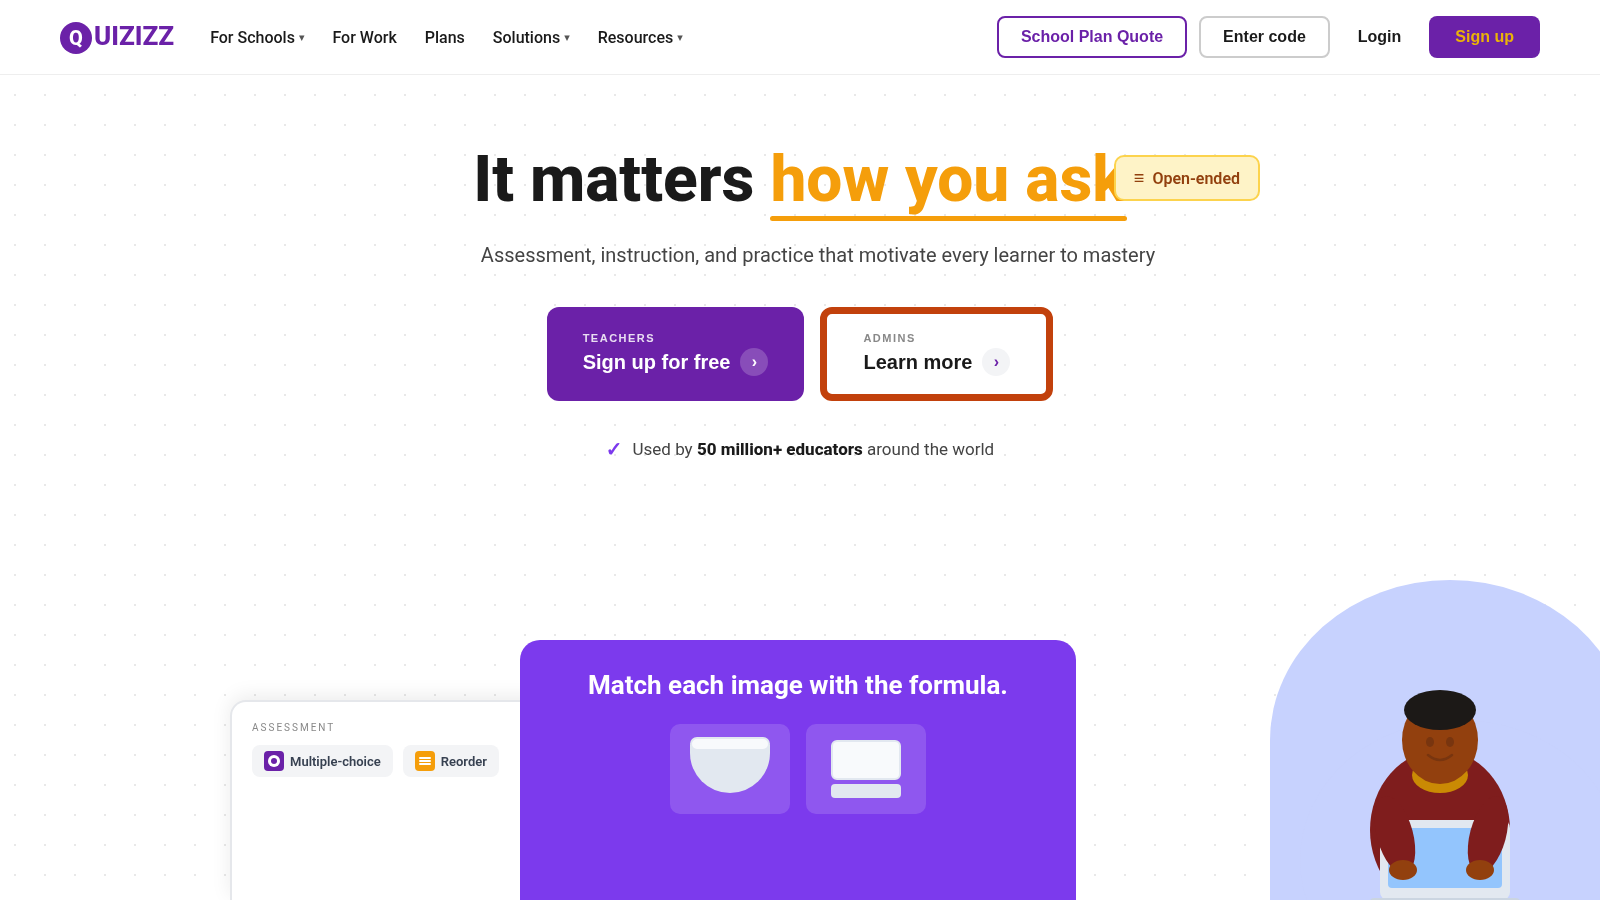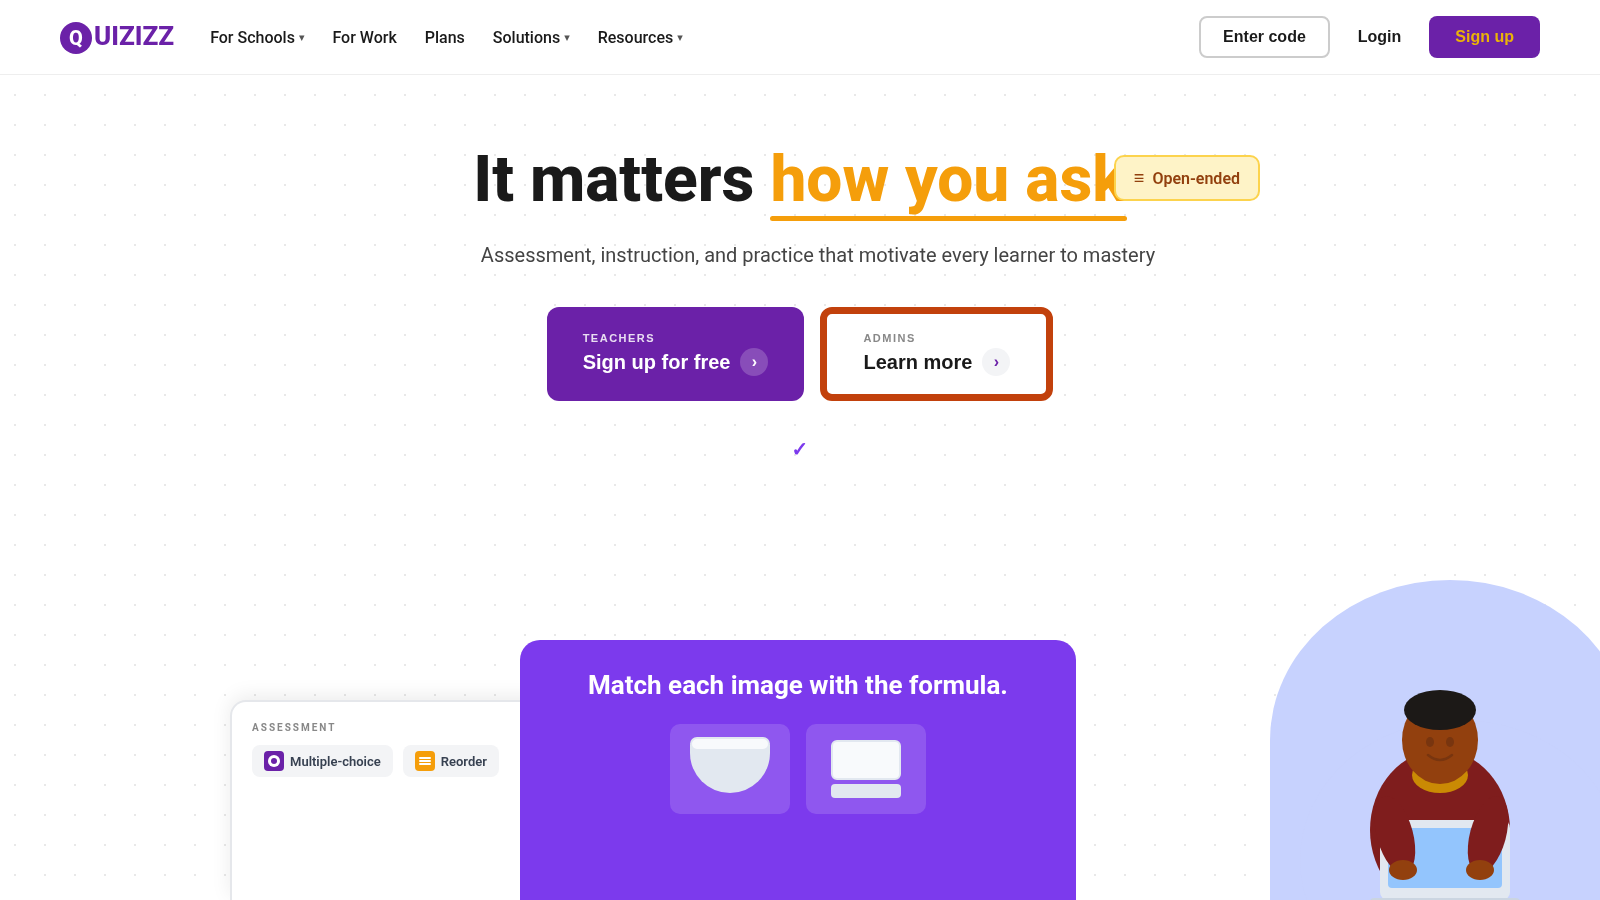--- a/index.html
+++ b/index.html
@@ -350,21 +350,21 @@
       background: #fff;
       border-radius: 16px 16px 0 0;
       border: 2px solid #e5e7eb;
       border-bottom: none;
       padding: 20px;
       box-shadow: 0 -4px 20px rgba(0,0,0,0.08);
     }
 
     .assessment-label {
       font-size: 10px;
-      font-weight: 700;
+      font-weight: 400;
       letter-spacing: 2px;
       text-transform: uppercase;
       color: #888;
       margin-bottom: 12px;
     }
 
     .assessment-tags {
       display: flex;
       gap: 10px;
     }
@@ -466,20 +466,21 @@
       </li>
       <li>
         <a href="#">
           <span>Resources</span>
           <span class="chevron">▾</span>
         </a>
       </li>
     </ul>
   </div>
   <div class="nav-right">
+    <button class="btn-school-quote">School Plan Quote</button>
     <button class="btn-enter-code">Enter code</button>
     <button class="btn-login">Login</button>
     <button class="btn-signup">Sign up</button>
   </div>
 </nav>
 
 <div class="open-ended-badge">
   <span class="icon">≡</span>
   <span>Open-ended</span>
 </div>
@@ -502,20 +503,23 @@
       <span class="cta-label">ADMINS</span>
       <span class="cta-main">
         <span>Learn more</span>
         <span class="cta-arrow">›</span>
       </span>
     </button>
   </div>
 
   <div class="social-proof">
     <span class="check">✓</span>
+    <span>
+      <span>Used by </span><strong>50 million+ educators</strong><span> around the world</span>
+    </span>
   </div>
 </section>
 
 <div class="bottom-section">
 
   <div class="assessment-card">
     <div class="assessment-label">ASSESSMENT</div>
     <div class="assessment-tags">
       <div class="tag tag-mc">
         <div class="tag-icon">

